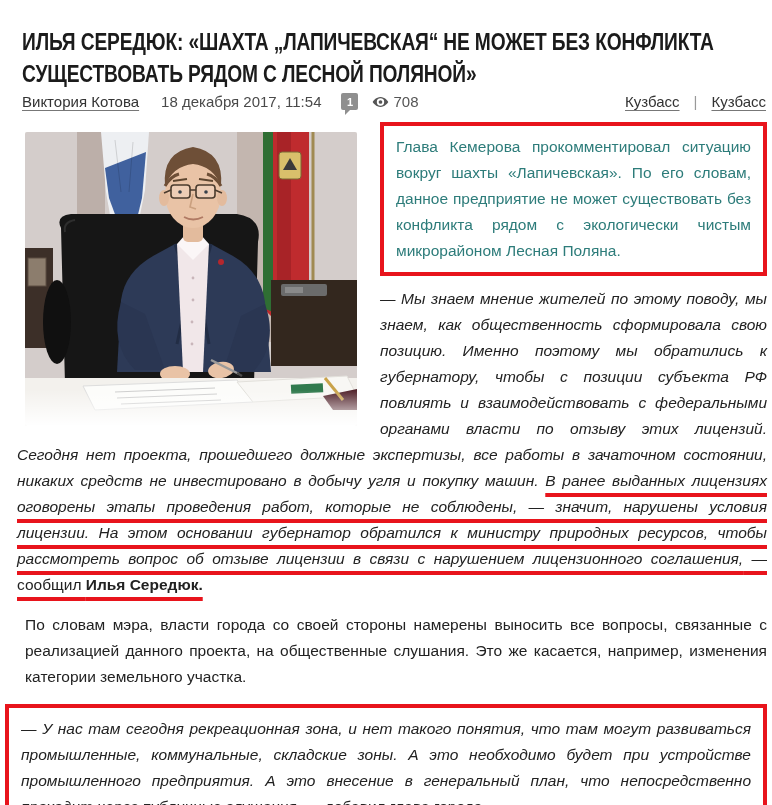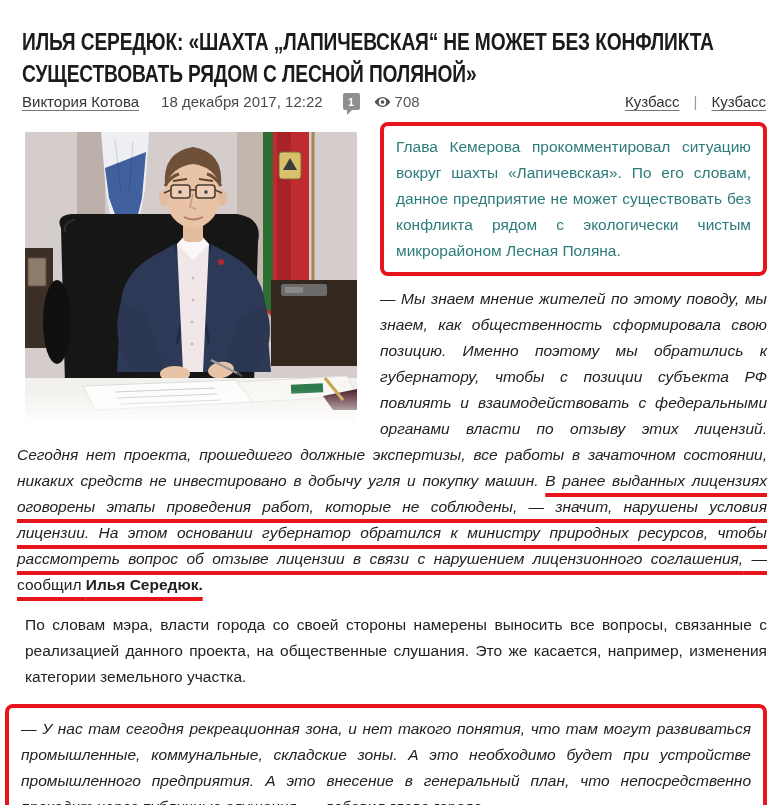--- a/index.html
+++ b/index.html
@@ -89,21 +89,21 @@
     float:left;
     width:332px;
     margin:10px 23px 6px 8px;
     border-radius:2px;
     overflow:hidden;
   }
   .photo-float svg{display:block;}
 
   .quote{
     border:4px solid var(--annotation_red);
-    border-radius:8px;
+    border-radius:0;
     padding:8px 12px;
     overflow:hidden; 
     margin:0;
   }
   .quote.lead p{
     margin:0;
     color:var(--quote_teal);
   }
   .quote.closing{
     margin-left:-12px;
@@ -132,21 +132,21 @@
 <body>
 
 <div class="page">
 
   <h1 class="article-title">
     <span class="condense">ИЛЬЯ СЕРЕДЮК: «ШАХТА „ЛАПИЧЕВСКАЯ“ НЕ МОЖЕТ БЕЗ КОНФЛИКТА СУЩЕСТВОВАТЬ РЯДОМ С ЛЕСНОЙ ПОЛЯНОЙ»</span>
   </h1>
 
   <div class="byline-row">
     <a class="author">Виктория Котова</a>
-    <span class="pub-date">18 декабря 2017, 12:22</span>
+    <span class="pub-date">18 декабря 2017, 11:54</span>
     <span class="comment-badge">
       <span>1</span>
     </span>
     <span class="views">
       <span>
         <svg width="17" height="12" viewBox="0 0 24 16">
           <path d="M12 1C6 1 1.6 6.6 1 8c.6 1.4 5 7 11 7s10.4-5.6 11-7c-.6-1.4-5-7-11-7zm0 12.2A5.2 5.2 0 1 1 12 2.8a5.2 5.2 0 0 1 0 10.4z" fill="#555"></path>
           <circle cx="12" cy="8" r="2.6" fill="#555"></circle>
         </svg>
       </span>

